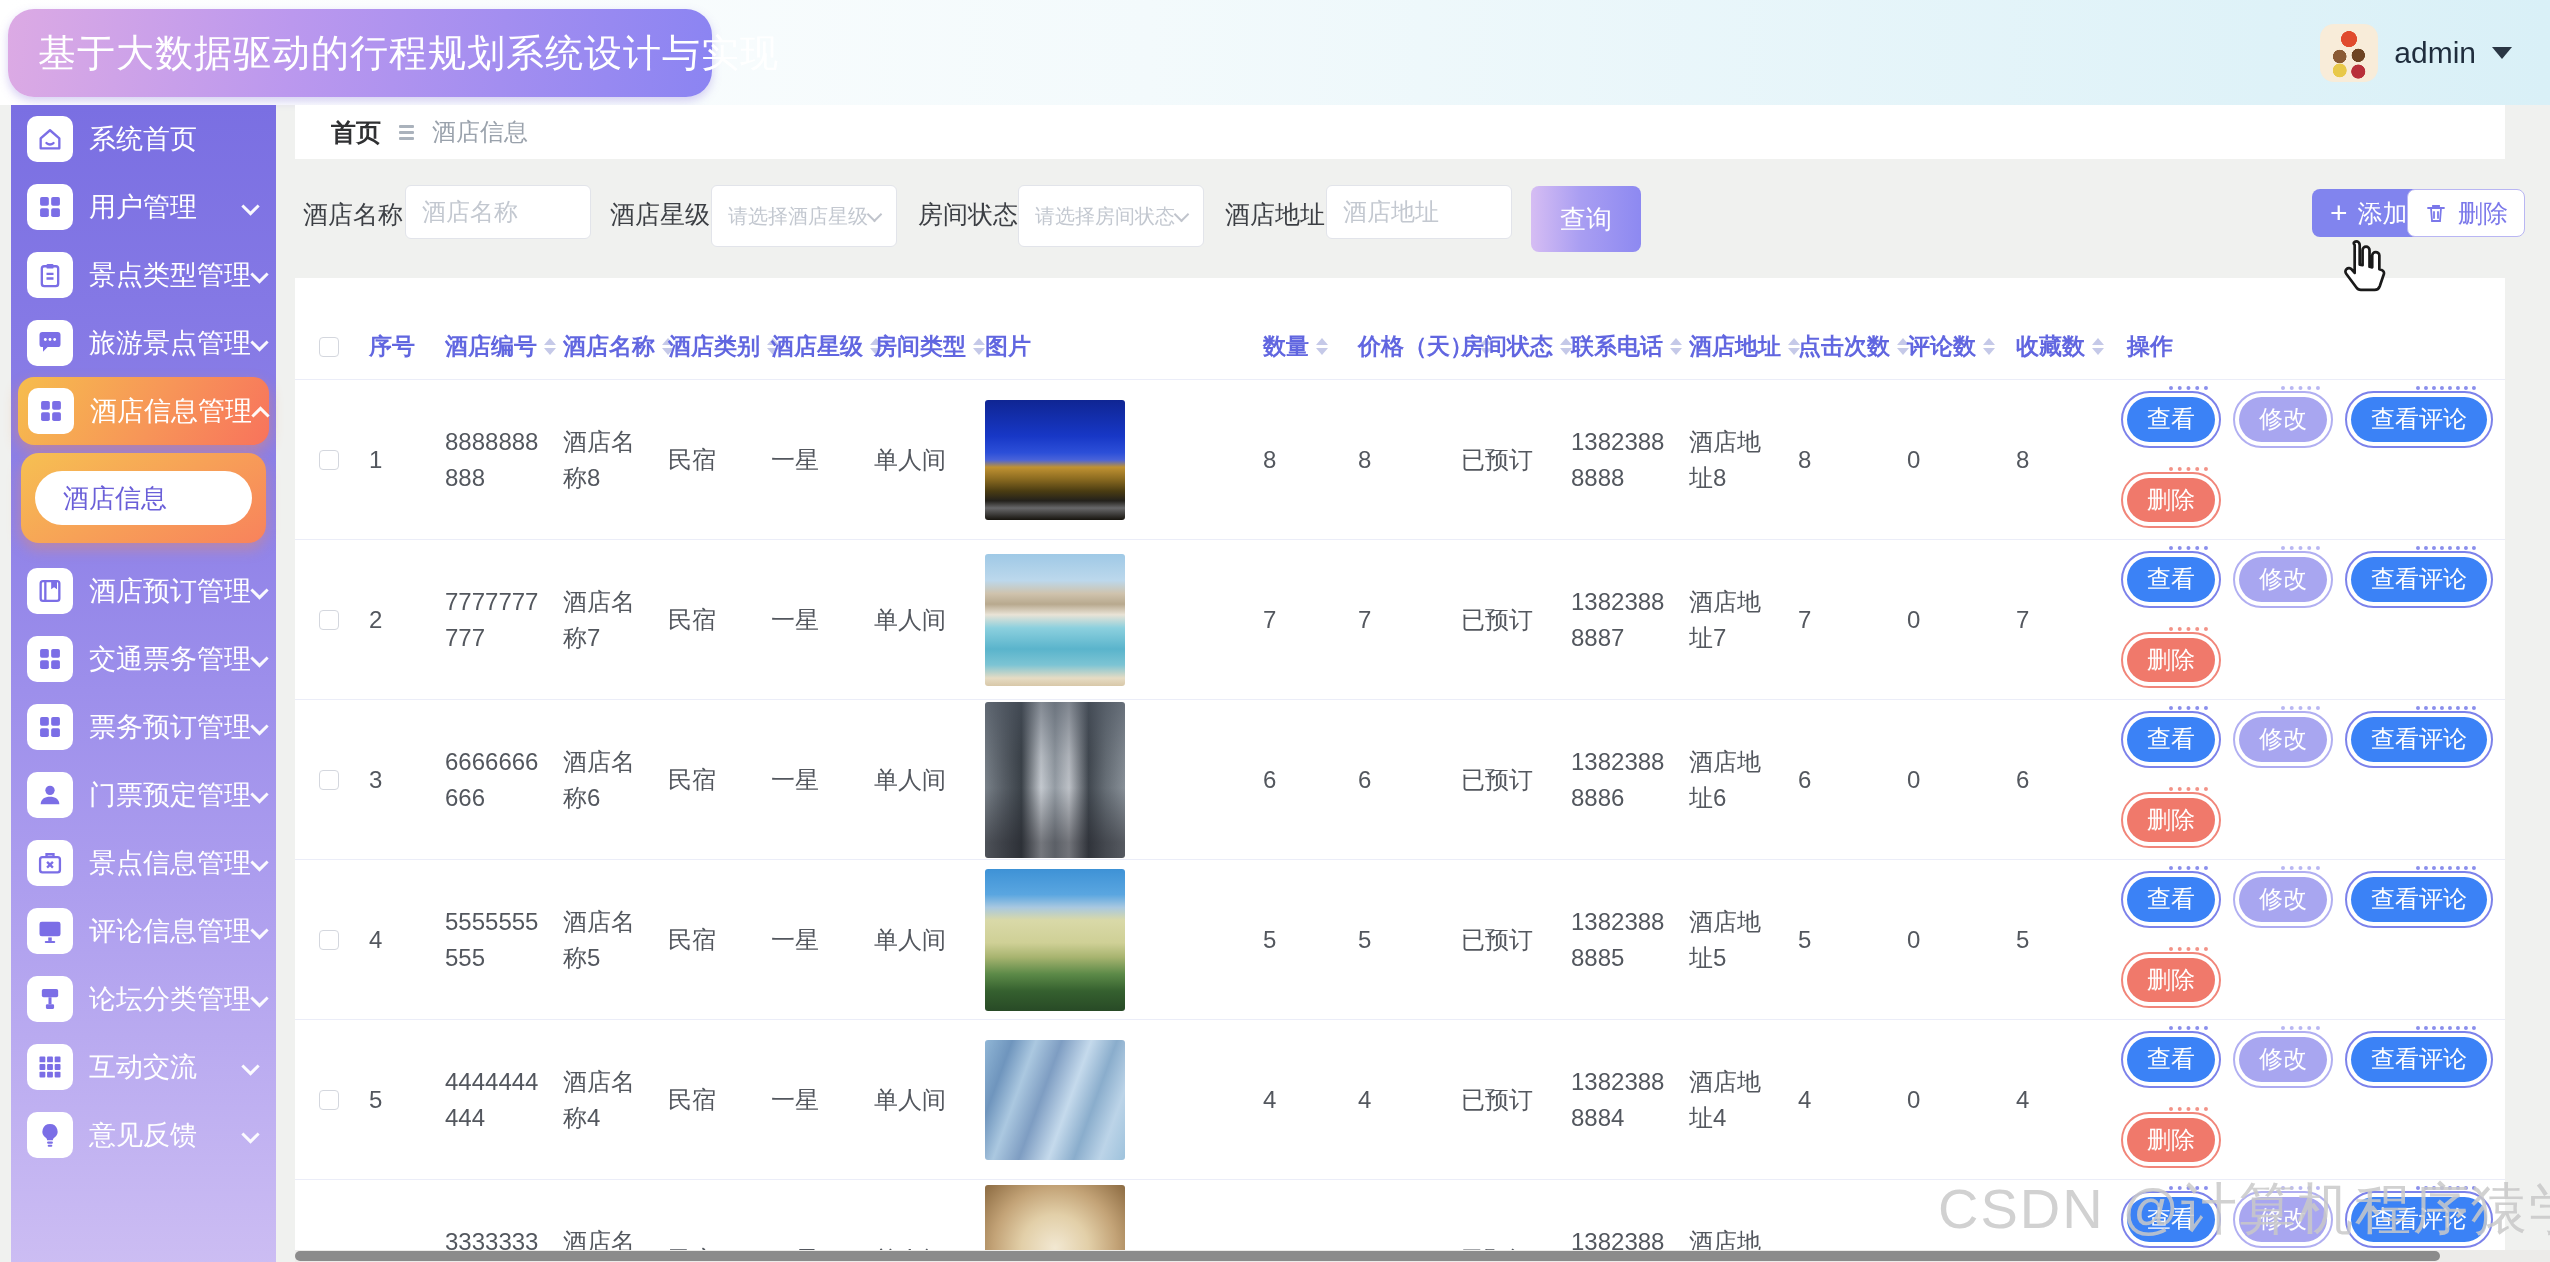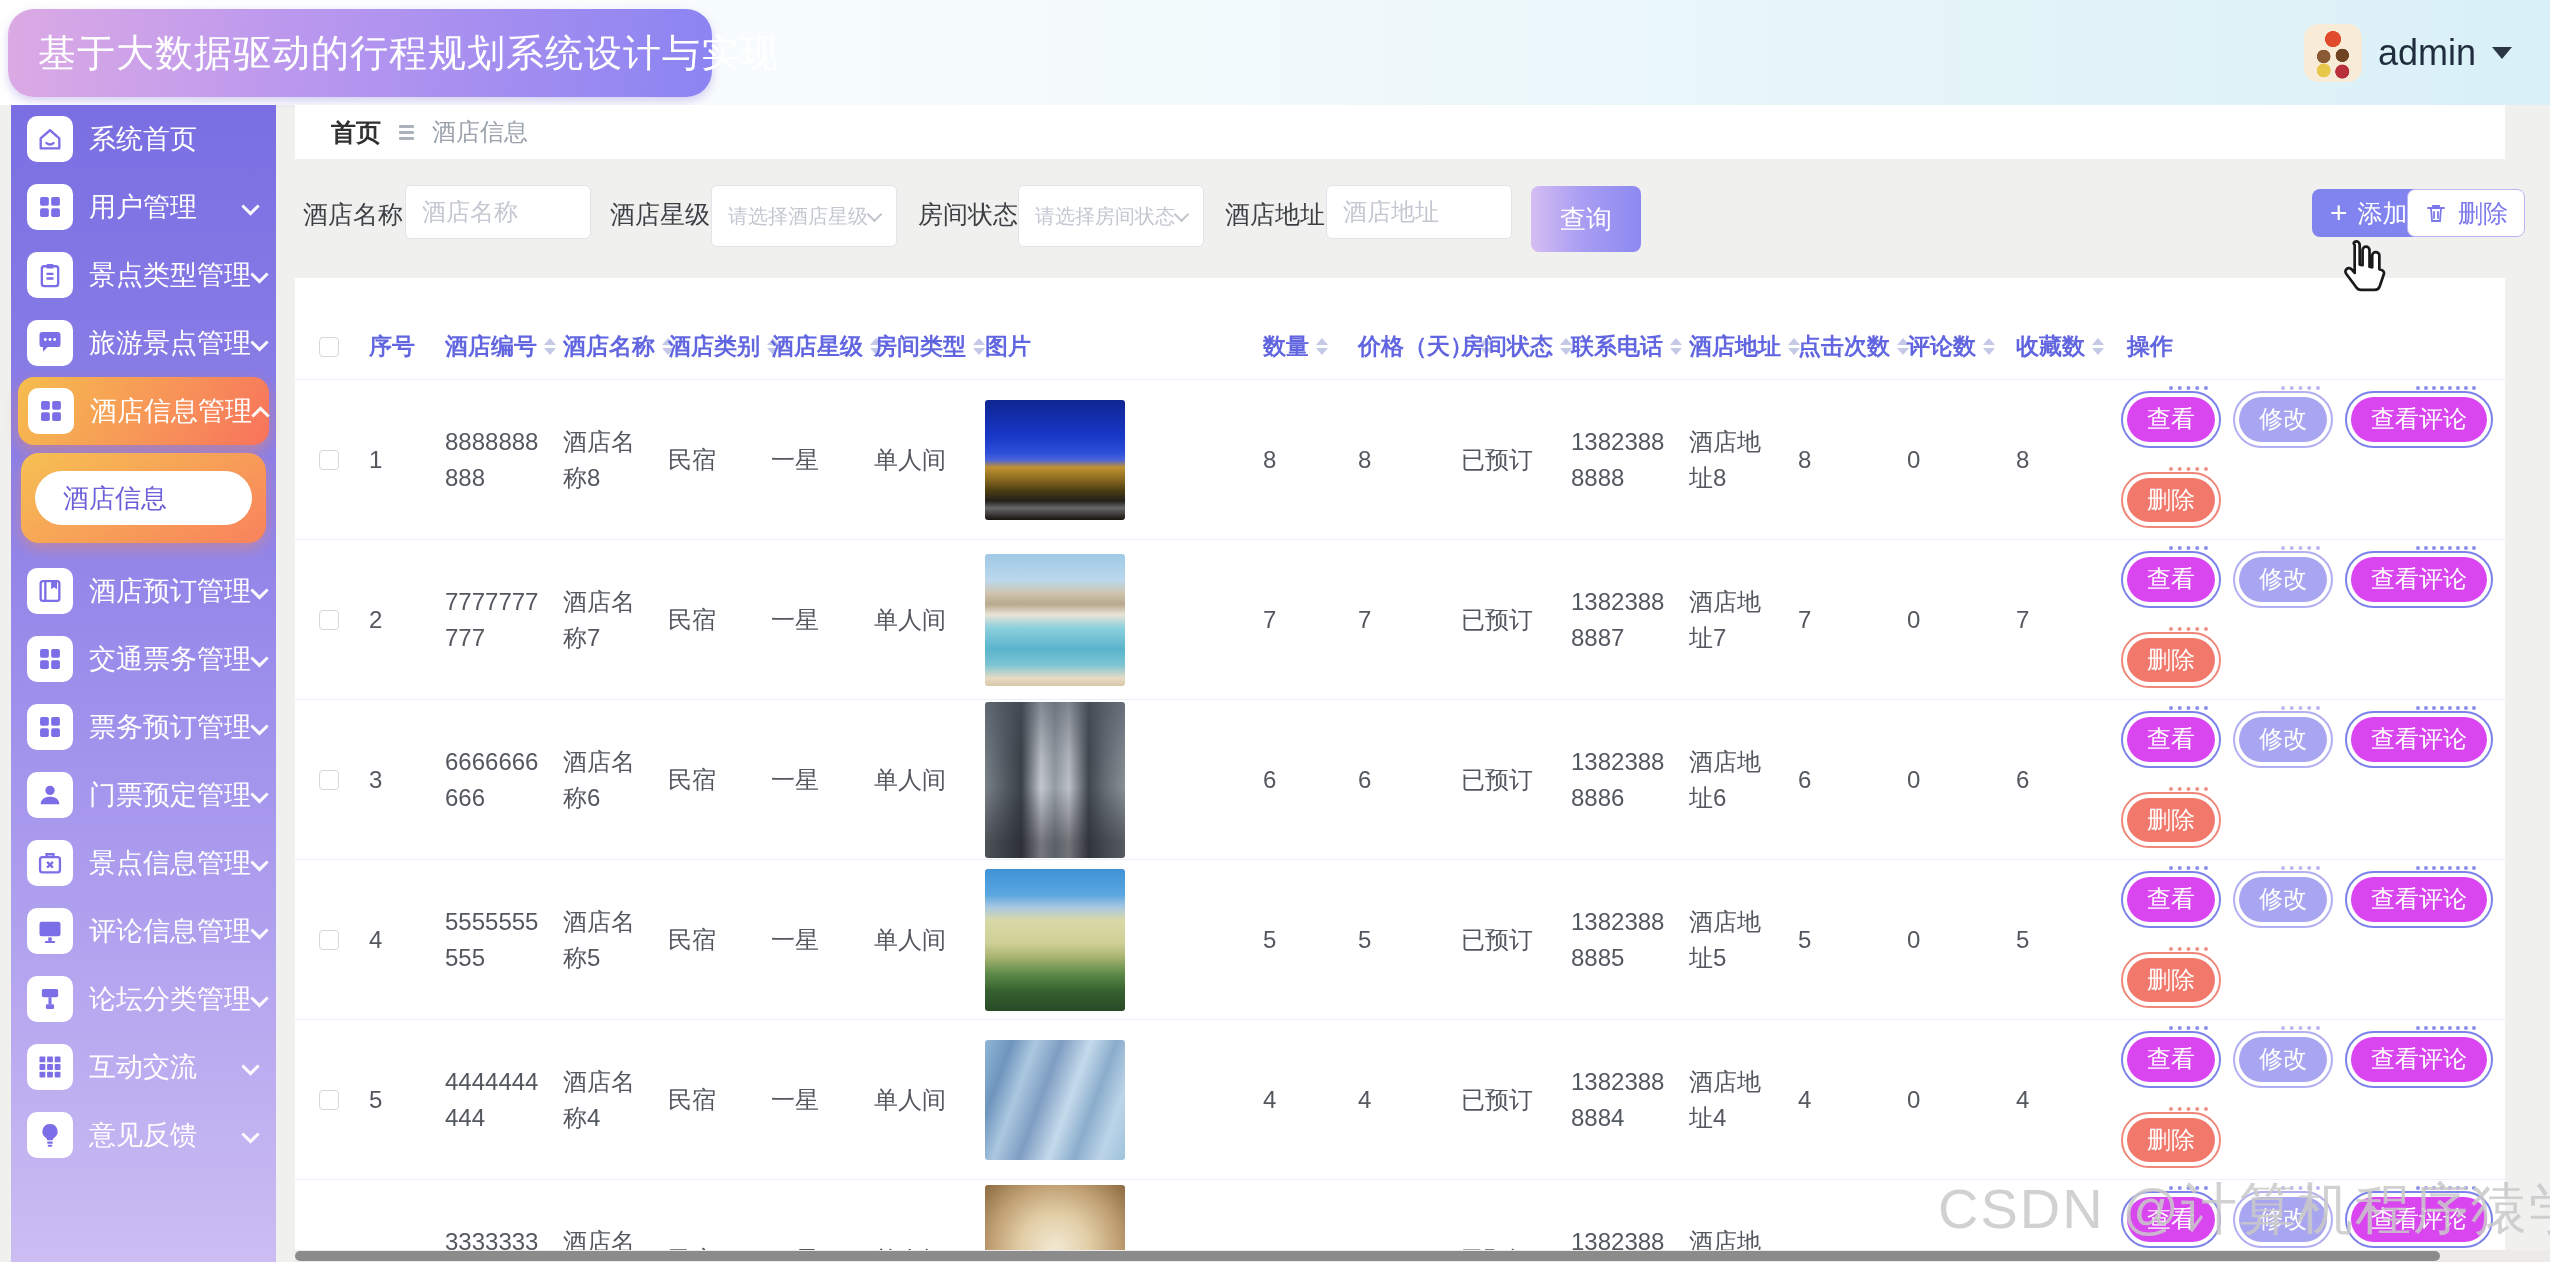--- a/index.html
+++ b/index.html
@@ -15,21 +15,21 @@
           display:flex;align-items:center;padding-left:30px;box-sizing:border-box;
           color:#fff;font-size:38px;letter-spacing:1px;white-space:nowrap;}
   .user{position:absolute;right:38px;top:0;height:105px;display:flex;align-items:center;gap:16px;cursor:pointer;}
   .avatar{width:58px;height:58px;border-radius:14px;background-color:#f8ecd9;
           background-image:
             radial-gradient(circle at 50% 26%,#e04b2e 0 15%,transparent 16%),
             radial-gradient(circle at 34% 56%,#8a5a34 0 13%,transparent 14%),
             radial-gradient(circle at 66% 54%,#6e4423 0 13%,transparent 14%),
             radial-gradient(circle at 34% 80%,#e8c84a 0 11%,transparent 12%),
             radial-gradient(circle at 66% 82%,#b8303a 0 11%,transparent 12%);}
-  .uname{font-size:36px;color:#1f2d3d;}
+  .uname{font-size:30px;color:#1f2d3d;}
   .caret-down{width:0;height:0;border-left:10px solid transparent;border-right:10px solid transparent;
               border-top:12px solid #2a3644;}
 
   
   .sidebar{position:absolute;left:11px;top:105px;width:265px;height:1172px;box-sizing:border-box;
            background:linear-gradient(180deg,#7a6fe2 0%,#8f82e8 35%,#ab9cee 65%,#cdbef3 100%);}
   .s-item{display:flex;align-items:center;height:68px;padding:0 18px 0 16px;color:#fff;font-size:27px;cursor:pointer;}
   .s-icon{width:46px;height:46px;background:#fff;border-radius:10px;display:flex;align-items:center;
           justify-content:center;margin-right:16px;flex:none;}
   .s-icon svg{width:28px;height:28px;display:block;}
@@ -109,21 +109,21 @@
   .hotel-green{background:linear-gradient(180deg,#3e92d6 0%,#5aa6e0 18%,#a8c8e0 27%,#d9d9a8 36%,#cfd096 52%,#a8b470 62%,#5c8a48 74%,#35602f 86%,#284a26 100%);}
   .hotel-sky{background:linear-gradient(110deg,#90b6d6 0%,#6f95bd 15%,#abc8e0 28%,#7e9dc2 42%,#c5daec 58%,#8aadcc 72%,#bcd4e8 86%,#9ec2dc 100%);}
   .hotel-chandelier{background:radial-gradient(circle at 50% 42%,#f2e8d2 0%,#e2cfa8 30%,#c3a377 55%,#97764c 78%,#6e5233 100%);}
 
   .ops{display:flex;flex-wrap:wrap;align-items:center;column-gap:24px;row-gap:36px;
        padding:14px 12px 14px 10px;}
   .pill{position:relative;display:inline-block;padding:8px 20px;border-radius:26px;color:#fff;
         font-size:24px;line-height:1.2;white-space:nowrap;cursor:pointer;}
   .pill::after{content:"";position:absolute;inset:-6px;border:2px solid var(--pc);border-radius:32px;opacity:.9;}
   .pill::before{content:"";position:absolute;top:-11px;left:48%;width:44%;border-top:4px dotted var(--pc);opacity:.8;}
-  .pill.primary{background:#d946ef;--pc:#6e74e8;}
+  .pill.primary{background:#3b82f6;--pc:#6e74e8;}
   .pill.light{background:#a8a6f0;--pc:#a8a6f0;}
   .pill.danger{background:#f0796b;--pc:#f0796b;}
 
   
   .watermark{position:absolute;left:1938px;top:1172px;z-index:40;font-size:56px;letter-spacing:2px;
              color:#c9c9c9;opacity:.85;white-space:nowrap;}
   .hscroll{position:absolute;left:295px;top:1250px;width:2255px;height:12px;background:#ecebe9;z-index:45;}
   .hthumb{position:absolute;left:0;top:1px;width:2145px;height:10px;background:#8b8b8b;border-radius:6px;cursor:pointer;}
   .cursor{position:absolute;left:2338px;top:238px;z-index:60;width:48px;height:54px;pointer-events:none;}
 </style>

